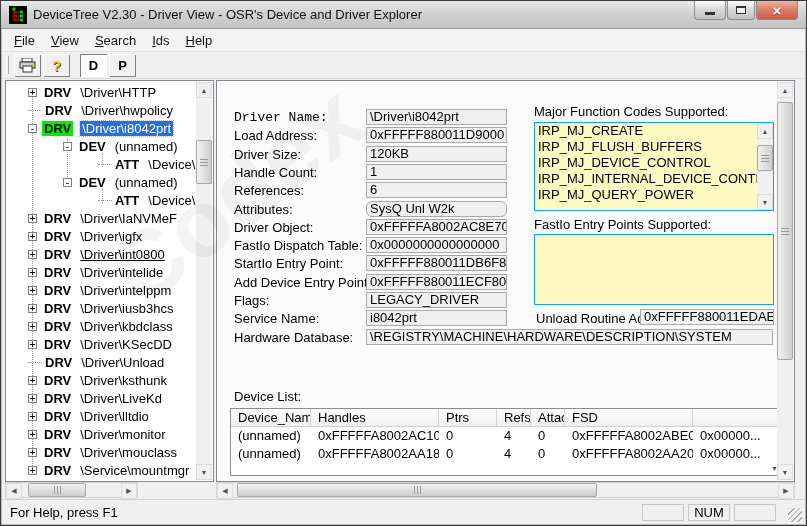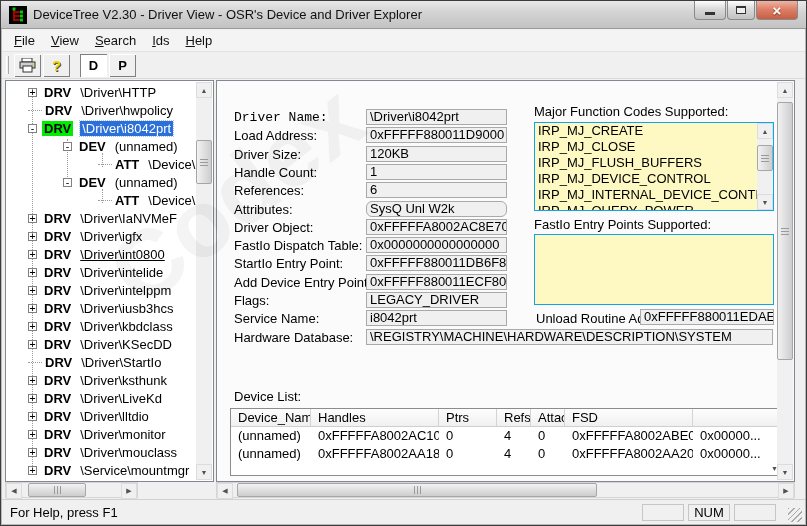--- a/index.html
+++ b/index.html
@@ -222,21 +222,21 @@
           <div class="tree-label" style="display: inline;">\Driver\kbdclass</div>
         </div>
         <div class="tree-row" style="padding-left: 22px;">
           <div class="expander">+</div>
           <div class="tree-tag" style="display: inline;">DRV</div>
           <div class="tree-label" style="display: inline;">\Driver\KSecDD</div>
         </div>
         <div class="tree-row" style="padding-left: 22px;">
           <div class="stub"></div>
           <div class="tree-tag" style="display: inline;">DRV</div>
-          <div class="tree-label" style="display: inline;">\Driver\StartIo</div>
+          <div class="tree-label" style="display: inline;">\Driver\Unload</div>
         </div>
         <div class="tree-row" style="padding-left: 22px;">
           <div class="expander">+</div>
           <div class="tree-tag" style="display: inline;">DRV</div>
           <div class="tree-label" style="display: inline;">\Driver\ksthunk</div>
         </div>
         <div class="tree-row" style="padding-left: 22px;">
           <div class="expander">+</div>
           <div class="tree-tag" style="display: inline;">DRV</div>
           <div class="tree-label" style="display: inline;">\Driver\LiveKd</div>
@@ -305,21 +305,20 @@
         <div class="field-label" style="top: 230px;">Service Name:</div>
         <div class="field-box" style="top: 229px;">i8042prt</div>
         <div class="field-label" style="top: 249px;">Hardware Database:</div>
         <div class="field-box wide" style="top: 248px;">\REGISTRY\MACHINE\HARDWARE\DESCRIPTION\SYSTEM</div>
       </div>
 
     <div class="panel-label" style="left:317px; top:23px;">Major Function Codes Supported:</div>
     <div class="listbox" style="left:317px; top:41px; width:240px; height:89px;">
       <div id="major-items">
           <div class="list-item">IRP_MJ_CREATE</div>
-          <div class="list-item">IRP_MJ_CLOSE</div>
           <div class="list-item">IRP_MJ_FLUSH_BUFFERS</div>
           <div class="list-item">IRP_MJ_DEVICE_CONTROL</div>
           <div class="list-item">IRP_MJ_INTERNAL_DEVICE_CONTROL</div>
           <div class="list-item">IRP_MJ_QUERY_POWER</div>
         </div>
       <div class="vscroll" style="right:0; top:0; bottom:0;">
         <div class="sb-arrow" style="top:0;">▲</div>
         <div class="sb-thumb" style="left:0; right:0; top:22px; height:26px;">
             <div class="grip"></div>
           </div>

